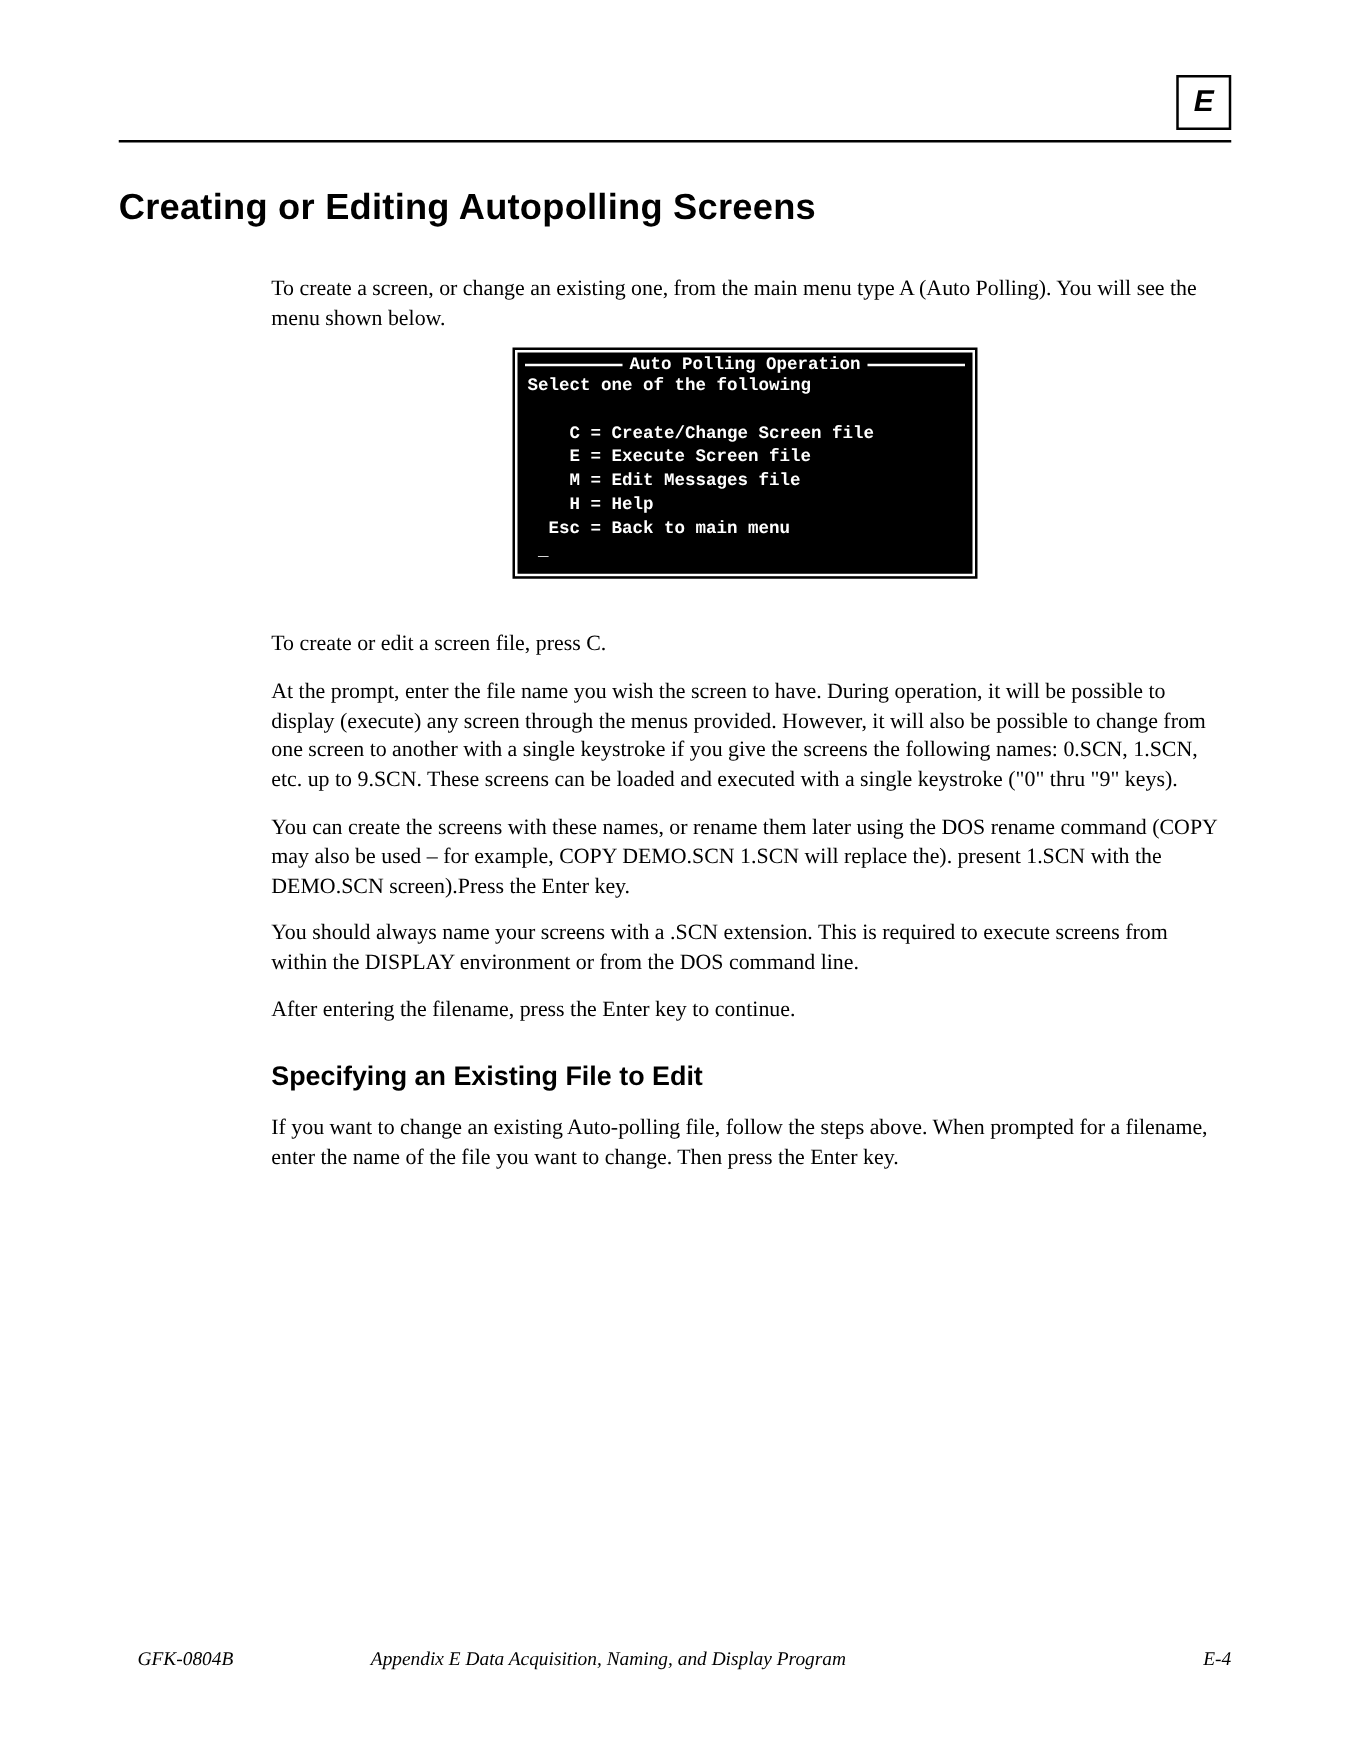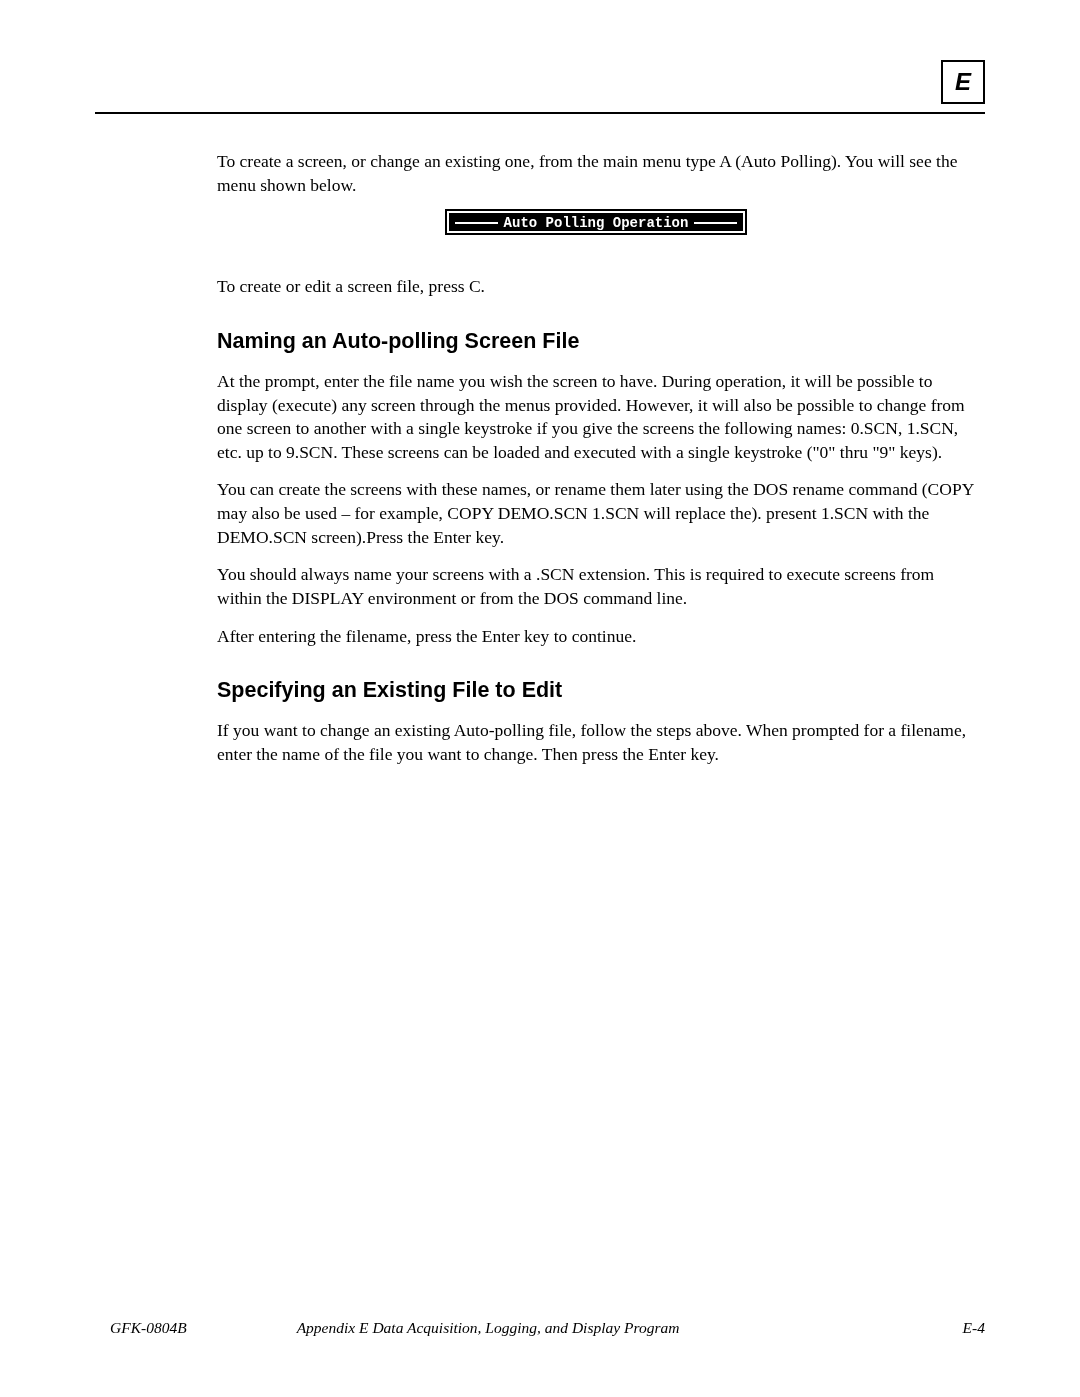--- a/index.html
+++ b/index.html
@@ -89,21 +89,21 @@
   }
   .terminal {
     background: #000;
     color: #fff;
     border: 2px solid #fff;
     outline: 2px solid #000;
     font-family: 'Courier New', monospace;
     font-size: 14px;
     font-weight: bold;
     padding: 0;
-    width: 298px;
+    width: 368px;
     box-sizing: border-box;
     position: relative;
   }
   .terminal-title-row {
     display: flex;
     align-items: center;
     padding: 2px 6px 0 6px;
   }
   .terminal-title-row .line {
     flex: 1;
@@ -144,49 +144,57 @@
 </head>
 <body>
 
 <div class="page">
 
   <div class="header-row">
     <div class="section-badge">E</div>
   </div>
   <hr class="hr">
 
+  <h1>Creating or Editing Autopolling Screens</h1>
 
   <div class="content">
 
 
 
     <p>To create a screen, or change an existing one, from the main menu type A (Auto Polling). You will see the menu shown below.</p>
 
     <div class="terminal-wrap">
       <div class="terminal">
         <div class="terminal-title-row">
           <div class="line"></div>
           <div class="t-title">Auto Polling Operation</div>
           <div class="line"></div>
         </div>
+        <div class="terminal-body">Select one of the following
+
+    C = Create/Change Screen file
+    E = Execute Screen file
+    M = Edit Messages file
+    H = Help
+  Esc = Back to main menu
+ _</div>
       </div>
     </div>
 
     <p>To create or edit a screen file, press C.</p>
 
-    <h2>Naming an Auto-polling Screen File</h2>
     <p>At the prompt, enter the file name you wish the screen to have.  During operation, it will be possible to display (execute) any screen through the menus provided. However, it will also be possible to change from one screen to another with a single keystroke if you give the screens the following names:  0.SCN, 1.SCN, etc. up to 9.SCN. These screens can be loaded and executed with a single keystroke ("0" thru "9" keys).</p>
     <p>You can create the screens with these names, or rename them later using the DOS rename command (COPY may also be used – for example, COPY DEMO.SCN 1.SCN will replace the). present 1.SCN with the DEMO.SCN screen).Press the Enter key.</p>
     <p>You should always name your screens with a .SCN extension. This is required to execute screens from within the DISPLAY environment or from the DOS command line.</p>
     <p>After entering the filename, press the Enter key to continue.</p>
 
     <h2>Specifying an Existing File to Edit</h2>
     <p>If you want to change an existing Auto-polling file, follow the steps above. When prompted for a filename, enter the name of the file you want to change. Then press the Enter key.</p>
 
   </div>
 
   <div class="footer">
     <span class="doc-id">GFK-0804B</span>
-    <span class="appendix">Appendix E Data Acquisition, Logging, and Display Program</span>
+    <span class="appendix">Appendix E Data Acquisition, Naming, and Display Program</span>
     <span class="pagenum">E-4</span>
   </div>
 
 </div>
 
 </body></html>

